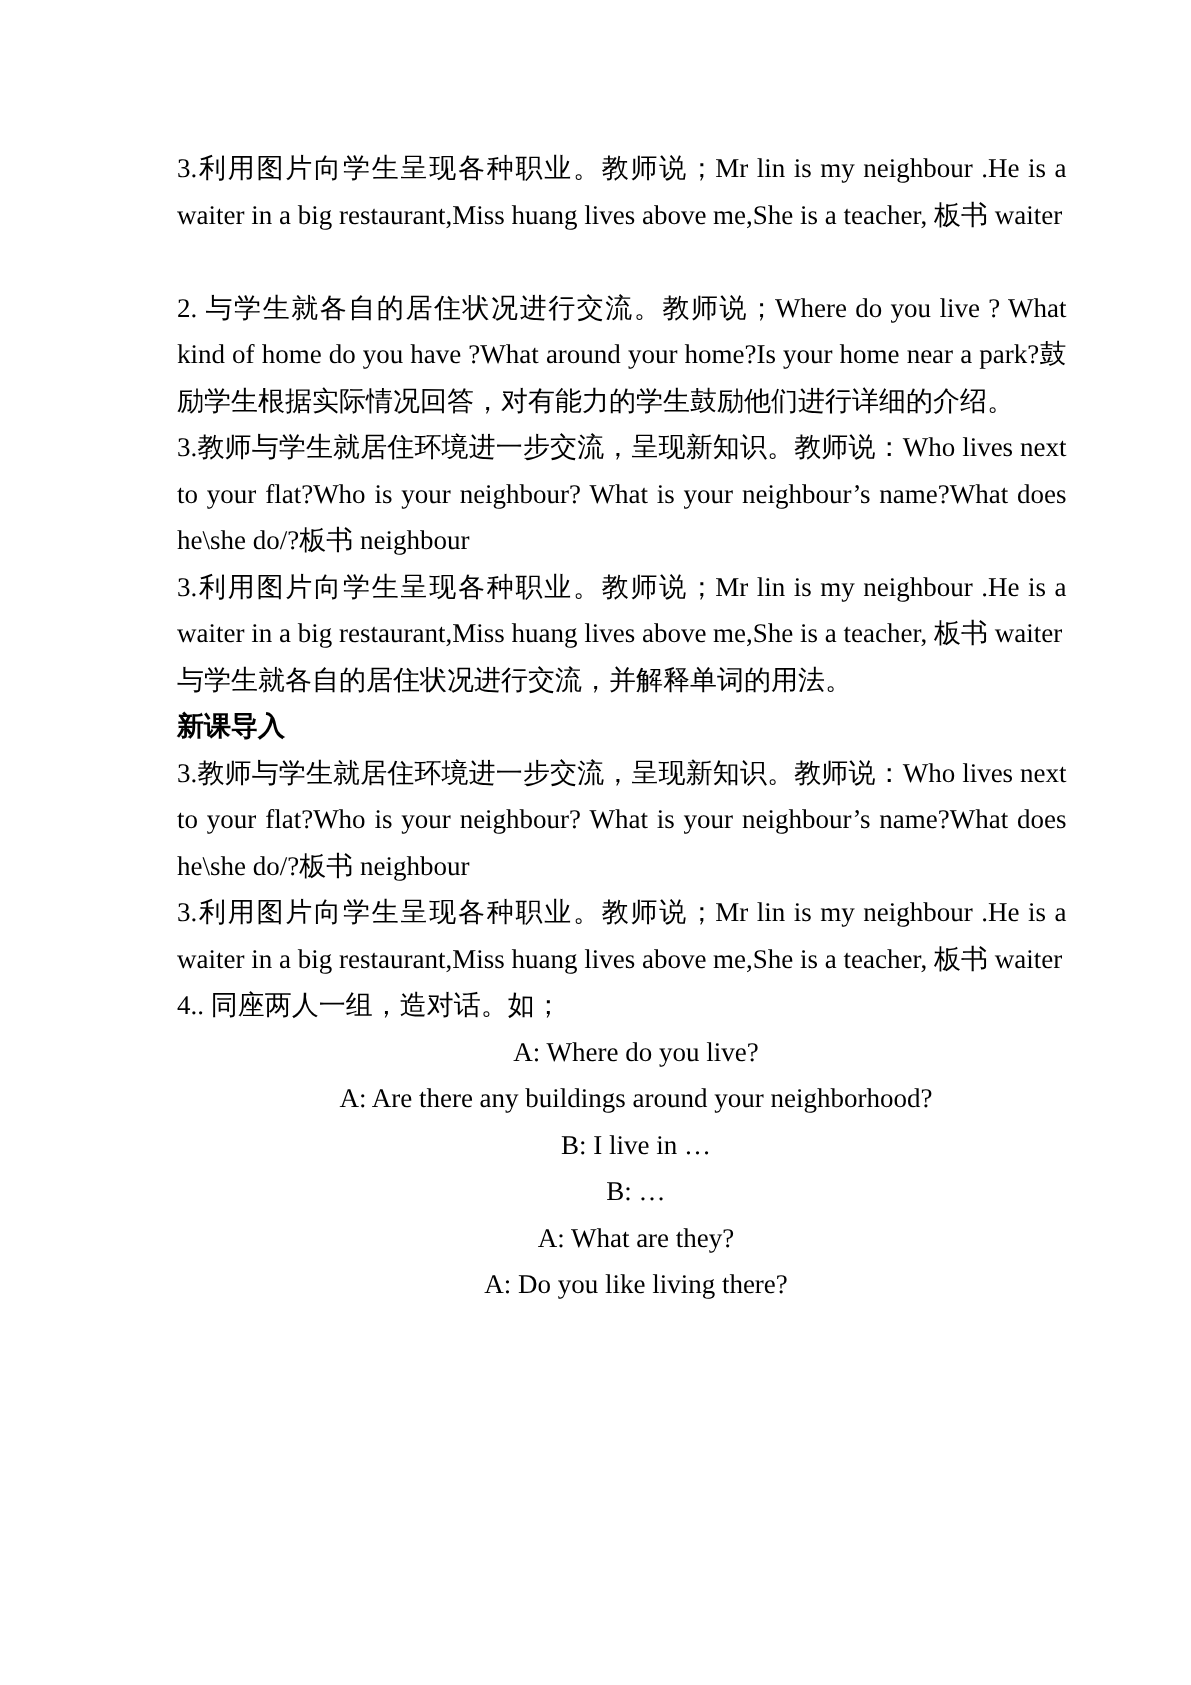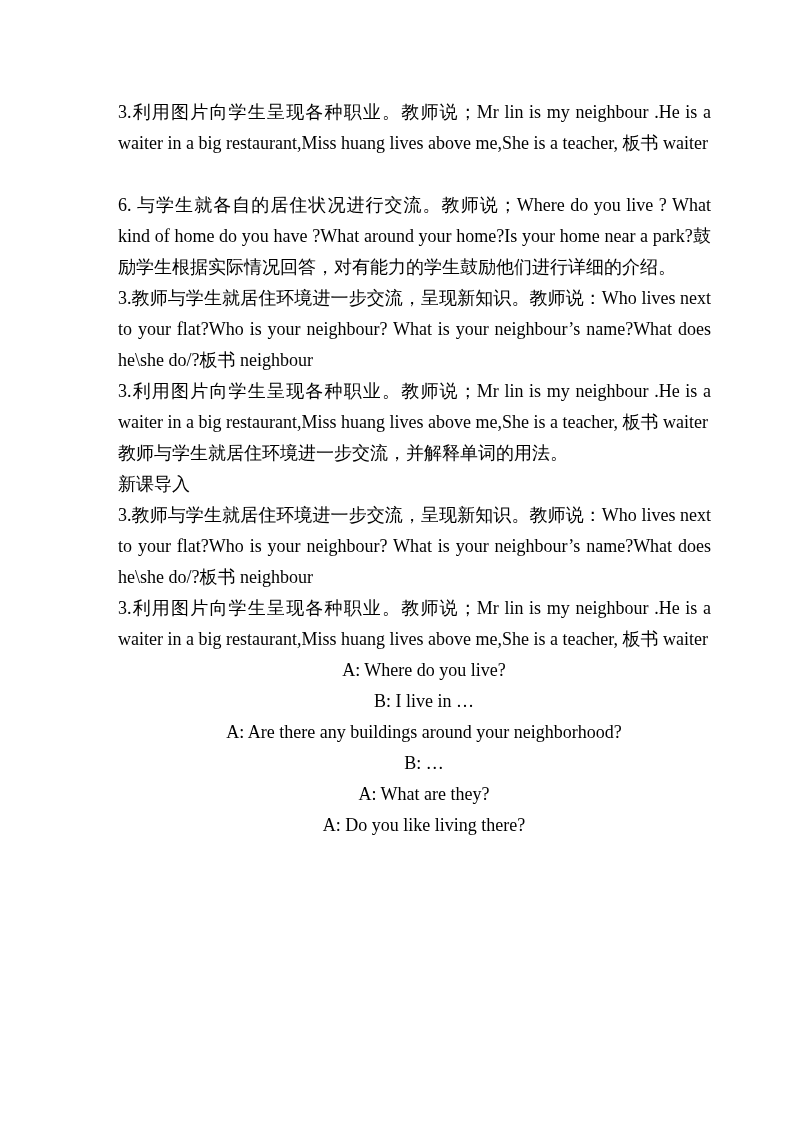--- a/index.html
+++ b/index.html
@@ -25,54 +25,55 @@
     margin: 0;
     font-size: 18px;
     line-height: 31px;
     text-align: justify;
     word-break: break-word;
   }
   .gap-after {
     margin-bottom: 31px !important;
   }
   p.heading {
-    font-weight: normal;
+    font-weight: bold;
     text-align: left;
   }
   .dialogue p {
     padding-left: 19px;
     text-align: center;
   }
 </style>
 </head>
 <body>
 
 <div class="page">
 
   <p class="gap-after">3.利用图片向学生呈现各种职业。教师说；Mr lin is my neighbour .He is a waiter in a big restaurant,Miss huang lives above me,She is a teacher, 板书 waiter</p>
 
-  <p>6. 与学生就各自的居住状况进行交流。教师说；Where do you live ? What kind of home do you have ?What around your home?Is your home near a park?鼓励学生根据实际情况回答，对有能力的学生鼓励他们进行详细的介绍。</p>
+  <p>2. 与学生就各自的居住状况进行交流。教师说；Where do you live ? What kind of home do you have ?What around your home?Is your home near a park?鼓励学生根据实际情况回答，对有能力的学生鼓励他们进行详细的介绍。</p>
 
   <p>3.教师与学生就居住环境进一步交流，呈现新知识。教师说：Who lives next to your flat?Who is your neighbour? What is your neighbour’s name?What does he\she do/?板书 neighbour</p>
 
   <p>3.利用图片向学生呈现各种职业。教师说；Mr lin is my neighbour .He is a waiter in a big restaurant,Miss huang lives above me,She is a teacher, 板书 waiter</p>
 
-  <p>教师与学生就居住环境进一步交流，并解释单词的用法。</p>
+  <p>与学生就各自的居住状况进行交流，并解释单词的用法。</p>
 
   <p class="heading">新课导入</p>
 
 
   <p>3.教师与学生就居住环境进一步交流，呈现新知识。教师说：Who lives next to your flat?Who is your neighbour? What is your neighbour’s name?What does he\she do/?板书 neighbour</p>
 
   <p>3.利用图片向学生呈现各种职业。教师说；Mr lin is my neighbour .He is a waiter in a big restaurant,Miss huang lives above me,She is a teacher, 板书 waiter</p>
 
+  <p>4.. 同座两人一组，造对话。如；</p>
 
   <div class="dialogue">
     <p>A: Where do you live?</p>
+    <p>A: Are there any buildings around your neighborhood?</p>
     <p>B: I live in …</p>
-    <p>A: Are there any buildings around your neighborhood?</p>
     <p>B: …</p>
     <p>A: What are they?</p>
     <p>A: Do you like living there?</p>
 
   </div>
 
 </div>
 
 </body></html>

